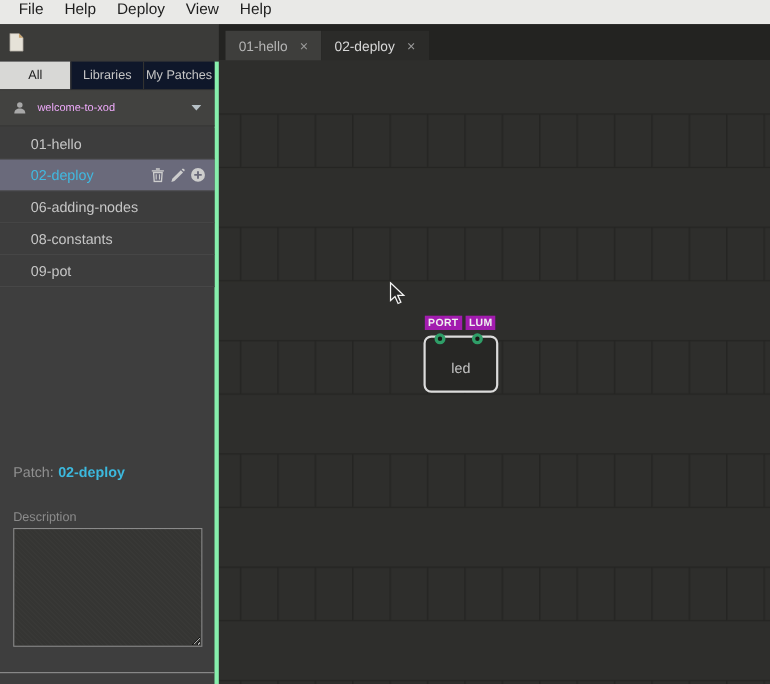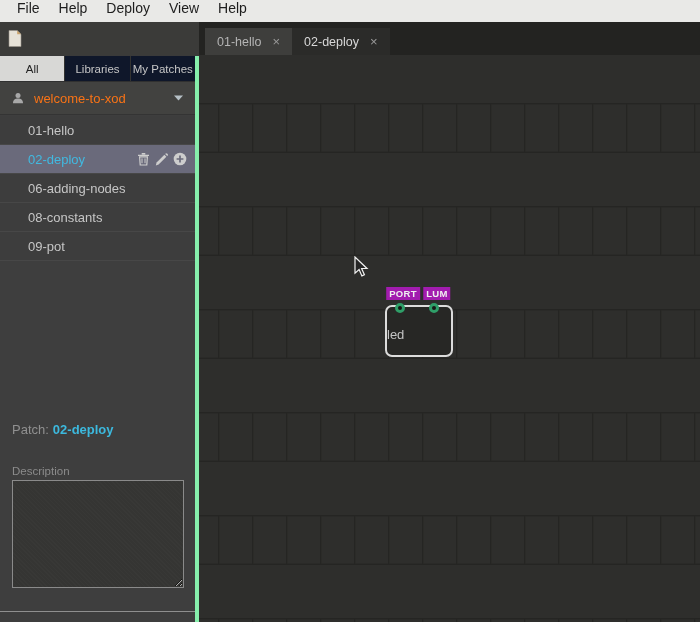--- a/index.html
+++ b/index.html
@@ -30,21 +30,21 @@
              border-bottom:1px solid #303030; }
   .libtab { flex:1; display:flex; align-items:center; justify-content:center;
             font-size:11.5px; background:#0f172a; color:#c6c6c6;
             border-left:1px solid #333331; }
   .libtab:first-child { border-left:none; }
   .libtab.active { background:#d8d8d6; color:#222; }
 
   .project-row { position:absolute; left:0; top:26px; width:100%; height:33px;
                  background:#424240; display:flex; align-items:center; padding:0 12px;
                  border-bottom:1px solid #343434; }
-  .project-name { margin-left:10px; font-size:13px; color:#f97316; flex:1; }
+  .project-name { margin-left:10px; font-size:10px; color:#f0abfc; flex:1; }
 
   .patch-list { position:absolute; left:0; top:60px; width:100%; }
   .patch-row { height:29px; display:flex; align-items:center; padding-left:28px;
                font-size:13px; color:#c6c6c6; background:#3d3d3d;
                border-bottom:1px solid #474747; }
   .patch-row.selected { background:#6a6a7b; color:#41b9e0; padding-right:8px; }
   .row-actions { margin-left:auto; display:flex; align-items:center; gap:5px; }
 
   .patch-meta { position:absolute; left:12px; top:366px; font-size:13px; color:#909090; }
   .patch-meta .pname { color:#3cb9de; font-weight:bold; margin-left:4px; }
@@ -57,21 +57,21 @@
   .sidebar-divider { position:absolute; left:0; top:555px; width:100%; height:1px;
                      background:#8f8f8f; }
 
   
   .canvas { position:absolute; left:199px; top:55px; width:501px; height:567px;
             background:#2e2e2c; overflow:hidden; }
   .grid-svg { position:absolute; left:0; top:0; }
 
   .node { position:absolute; left:186px; top:250px; width:68px; height:52px;
           background:#272725; border:2px solid #dcdcdc; border-radius:7px;
-          display:flex; align-items:center; justify-content:flex-start; }
+          display:flex; align-items:center; justify-content:center; }
   .node-title { font-size:13px; color:#c4c4c4; margin-top:6px; }
 
   .pin-circle { position:absolute; width:10px; height:10px; border-radius:50%;
                 background:#191917; border:3px solid #2f9e68; }
   .pin-circle.p0 { left:196px; top:248px; }
   .pin-circle.p1 { left:230px; top:248px; }
   .pin-label { position:absolute; top:232px; transform:translateX(-50%);
                background:#a21caf; color:#efefef; font-size:9.5px; font-weight:600;
                letter-spacing:.3px; padding:1px 3px; }
   .pin-label.p0 { left:204px; }

